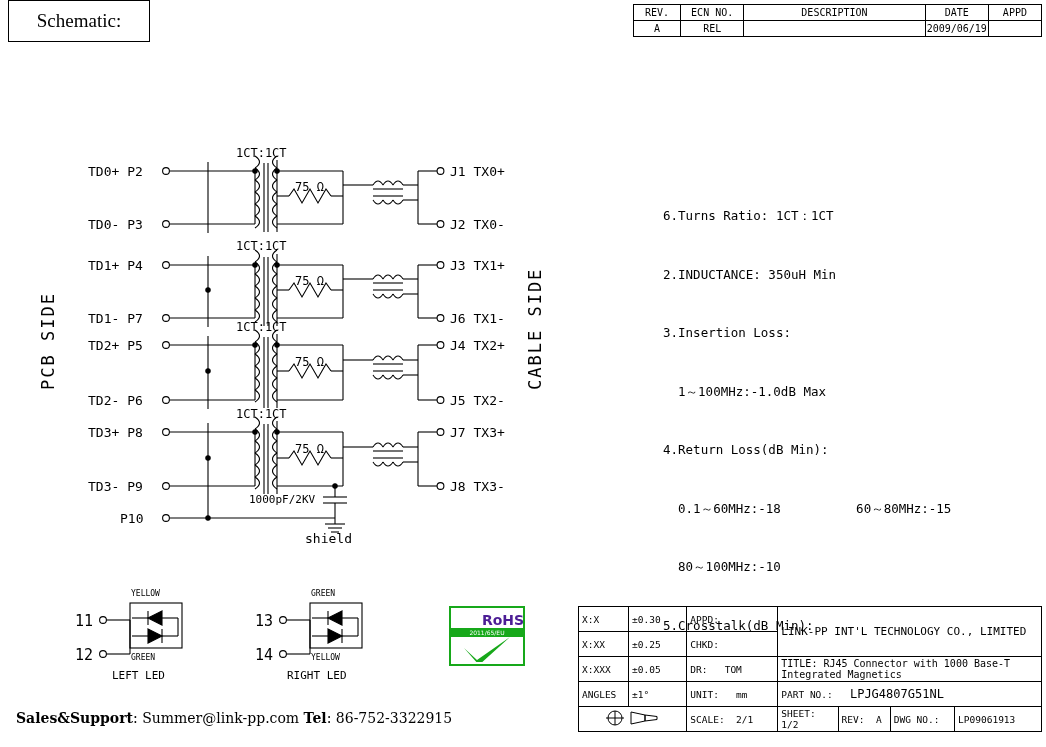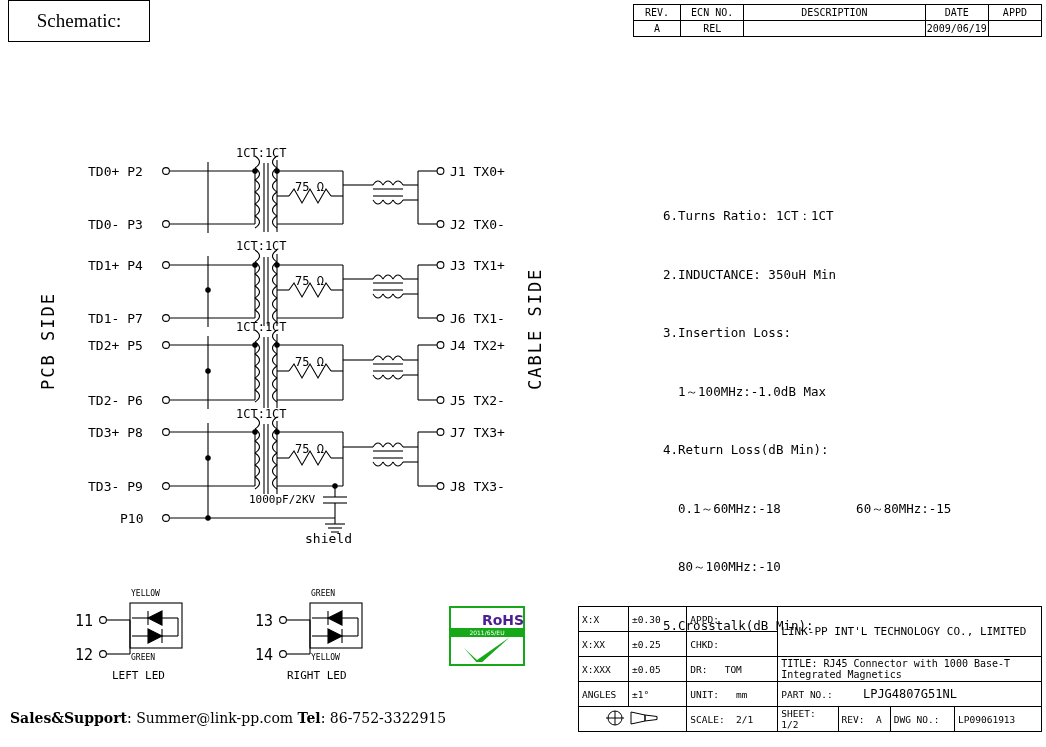--- a/index.html
+++ b/index.html
@@ -50,24 +50,24 @@
     font-family:"DejaVu Sans", sans-serif;font-size:6px;color:#fff;background:#17a81a;
     padding:1px 0;
   }
   
   #tb{
     left:578px;top:606px;width:464px;border-collapse:collapse;font-size:9.5px;
   }
   #tb td{border:1px solid #000;padding:1px 3px;vertical-align:middle;height:22px;}
   .tb-comp{font-size:11px;text-align:left;}
   .tb-title{font-size:10px;}
-  .partno{font-size:12px;margin-left:13px;}
+  .partno{font-size:12px;}
   
   #sales{
-    left:10px;top:710px;font-family:"DejaVu Serif", serif;font-size:14px;
+    left:16px;top:710px;font-family:"DejaVu Serif", serif;font-size:14px;
   }
   #sales b{font-weight:bold;}
 </style>
 </head>
 <body>
 
 <div class="abs" id="schematic-box">
   <span>Schematic:</span>
 </div>
 

